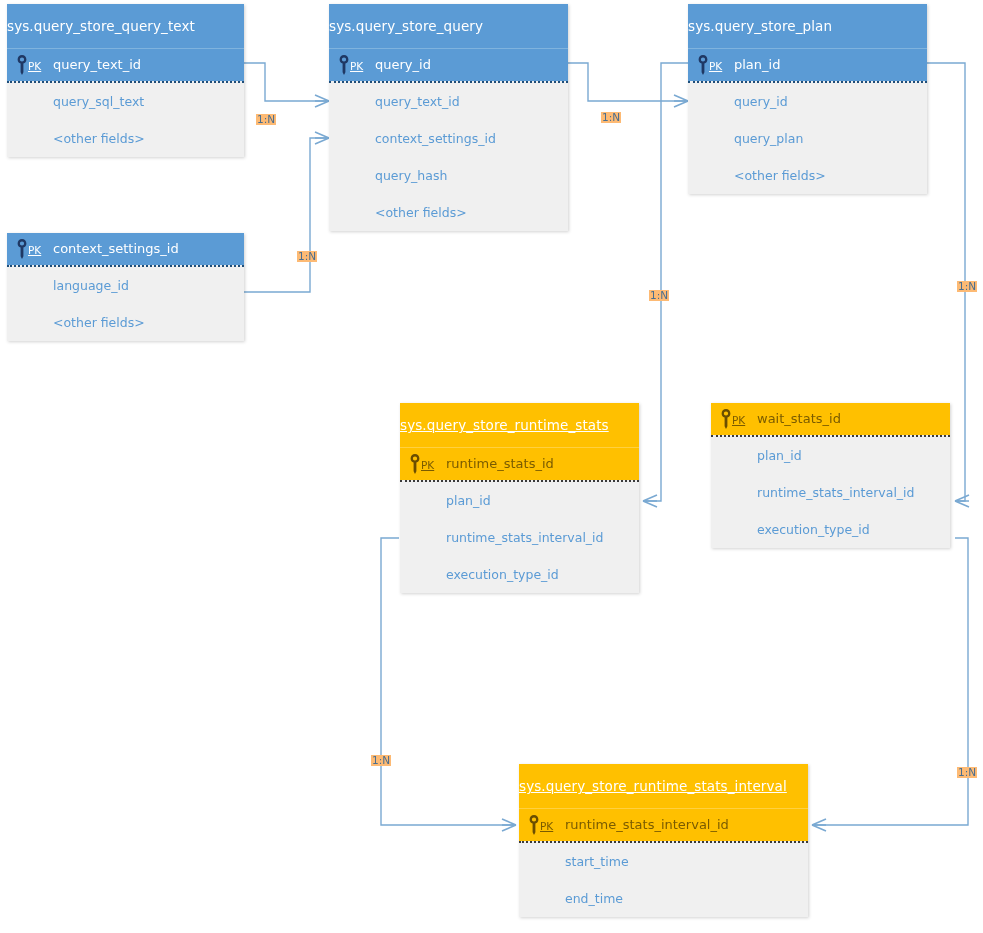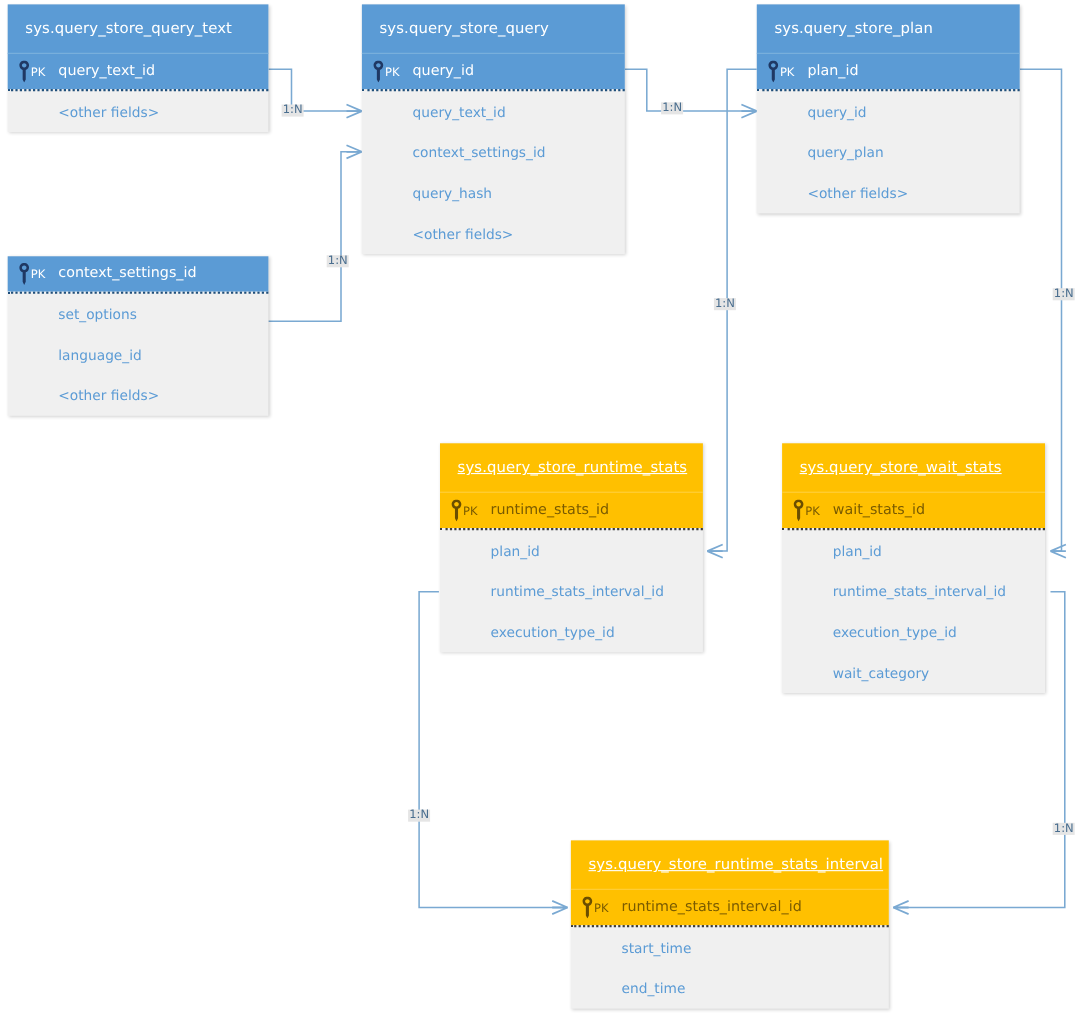--- a/index.html
+++ b/index.html
@@ -22,21 +22,21 @@
     pointer-events: none;
   }
   .entity {
     position: absolute;
     background: #f0f0f0;
     box-shadow: 1px 1px 3px rgba(0,0,0,0.18);
   }
   .entity .ehead {
     height: 45px;
     line-height: 45px;
-    padding-left: 16px;
+    padding-left: 0;
     color: #ffffff;
     font-size: 13.5px;
     letter-spacing: 0.1px;
     white-space: nowrap;
     overflow: hidden;
   }
   .entity .pkrow {
     height: 32px;
     line-height: 32px;
     position: relative;
@@ -49,20 +49,21 @@
     top: 6px;
     width: 10px;
     height: 20px;
   }
   .entity .pkrow .pklabel {
     position: absolute;
     left: 21px;
     top: 0;
     font-size: 10.5px;
     line-height: 34px;
+    text-decoration: underline;
   }
   .entity .pkrow .pkname {
     position: absolute;
     left: 46px;
     top: 0;
     line-height: 32px;
   }
   .entity.blue .ehead { background: #5b9bd5; border-bottom: 1px solid #7fb3de; }
   .entity.blue .pkrow { background: #5b9bd5; color: #ffffff; }
   .entity.blue .pkrow .pklabel { color: #ffffff; }
@@ -86,24 +87,25 @@
     color: #5b9bd5;
     white-space: nowrap;
     overflow: hidden;
   }
   .entity .field:last-child { }
 
   .cardlabel {
     position: absolute;
     font-size: 10.5px;
     color: #4a6e8f;
-    background: #e5e5e5;
+    background: #fdba74;
     padding: 0 1px;
     white-space: nowrap;
     line-height: 11px;
+    margin-top: 19px;
   }
 </style>
 </head>
 <body>
 
 <div id="canvas">
 
   <svg class="links" viewBox="0 0 983 933" xmlns="http://www.w3.org/2000/svg">
     <defs>
       <g id="crowfoot">
@@ -164,20 +166,21 @@
       <span class="keyicon">
         <svg viewBox="0 0 10 20" width="10" height="20">
             <path d="M5,0 C7.6,0 9.4,2 9.4,4.4 C9.4,6.4 8.1,8 6.4,8.6 L6.4,17.2 L5,20 L3.6,17.2 L3.6,8.6 C1.9,8 0.6,6.4 0.6,4.4 C0.6,2 2.4,0 5,0 Z M5,2.4 C3.7,2.4 2.9,3.3 2.9,4.4 C2.9,5.5 3.7,6.4 5,6.4 C6.3,6.4 7.1,5.5 7.1,4.4 C7.1,3.3 6.3,2.4 5,2.4 Z"></path>
           </svg>
       </span>
       <span class="pklabel">PK</span>
       <span class="pkname">query_text_id</span>
     </div>
     <div class="sep"></div>
     <div class="fields">
+      <div class="field">query_sql_text</div>
       <div class="field">&lt;other fields&gt;</div>
     </div>
   </div>
 
   <div class="entity blue" style="left:329px; top:4px; width:239px;">
     <div class="ehead">sys.query_store_query</div>
     <div class="pkrow">
       <span class="keyicon">
         <svg viewBox="0 0 10 20" width="10" height="20">
             <path d="M5,0 C7.6,0 9.4,2 9.4,4.4 C9.4,6.4 8.1,8 6.4,8.6 L6.4,17.2 L5,20 L3.6,17.2 L3.6,8.6 C1.9,8 0.6,6.4 0.6,4.4 C0.6,2 2.4,0 5,0 Z M5,2.4 C3.7,2.4 2.9,3.3 2.9,4.4 C2.9,5.5 3.7,6.4 5,6.4 C6.3,6.4 7.1,5.5 7.1,4.4 C7.1,3.3 6.3,2.4 5,2.4 Z"></path>
@@ -219,21 +222,20 @@
       <span class="keyicon">
         <svg viewBox="0 0 10 20" width="10" height="20">
             <path d="M5,0 C7.6,0 9.4,2 9.4,4.4 C9.4,6.4 8.1,8 6.4,8.6 L6.4,17.2 L5,20 L3.6,17.2 L3.6,8.6 C1.9,8 0.6,6.4 0.6,4.4 C0.6,2 2.4,0 5,0 Z M5,2.4 C3.7,2.4 2.9,3.3 2.9,4.4 C2.9,5.5 3.7,6.4 5,6.4 C6.3,6.4 7.1,5.5 7.1,4.4 C7.1,3.3 6.3,2.4 5,2.4 Z"></path>
           </svg>
       </span>
       <span class="pklabel">PK</span>
       <span class="pkname">context_settings_id</span>
     </div>
     <div class="sep"></div>
     <div class="fields">
-      <div class="field">set_options</div>
       <div class="field">language_id</div>
       <div class="field">&lt;other fields&gt;</div>
     </div>
   </div>
 
   <div class="entity orange" style="left:400px; top:403px; width:239px;">
     <div class="ehead">sys.query_store_runtime_stats</div>
     <div class="pkrow">
       <span class="keyicon">
         <svg viewBox="0 0 10 20" width="10" height="20">
@@ -245,36 +247,34 @@
     </div>
     <div class="sep"></div>
     <div class="fields">
       <div class="field">plan_id</div>
       <div class="field">runtime_stats_interval_id</div>
       <div class="field">execution_type_id</div>
     </div>
   </div>
 
   <div class="entity orange" style="left:711px; top:403px; width:239px;">
-    <div class="ehead">sys.query_store_wait_stats</div>
     <div class="pkrow">
       <span class="keyicon">
         <svg viewBox="0 0 10 20" width="10" height="20">
             <path d="M5,0 C7.6,0 9.4,2 9.4,4.4 C9.4,6.4 8.1,8 6.4,8.6 L6.4,17.2 L5,20 L3.6,17.2 L3.6,8.6 C1.9,8 0.6,6.4 0.6,4.4 C0.6,2 2.4,0 5,0 Z M5,2.4 C3.7,2.4 2.9,3.3 2.9,4.4 C2.9,5.5 3.7,6.4 5,6.4 C6.3,6.4 7.1,5.5 7.1,4.4 C7.1,3.3 6.3,2.4 5,2.4 Z"></path>
           </svg>
       </span>
       <span class="pklabel">PK</span>
       <span class="pkname">wait_stats_id</span>
     </div>
     <div class="sep"></div>
     <div class="fields">
       <div class="field">plan_id</div>
       <div class="field">runtime_stats_interval_id</div>
       <div class="field">execution_type_id</div>
-      <div class="field">wait_category</div>
     </div>
   </div>
 
   <div class="entity orange" style="left:519px; top:764px; width:289px;">
     <div class="ehead">sys.query_store_runtime_stats_interval</div>
     <div class="pkrow">
       <span class="keyicon">
         <svg viewBox="0 0 10 20" width="10" height="20">
             <path d="M5,0 C7.6,0 9.4,2 9.4,4.4 C9.4,6.4 8.1,8 6.4,8.6 L6.4,17.2 L5,20 L3.6,17.2 L3.6,8.6 C1.9,8 0.6,6.4 0.6,4.4 C0.6,2 2.4,0 5,0 Z M5,2.4 C3.7,2.4 2.9,3.3 2.9,4.4 C2.9,5.5 3.7,6.4 5,6.4 C6.3,6.4 7.1,5.5 7.1,4.4 C7.1,3.3 6.3,2.4 5,2.4 Z"></path>
           </svg>

